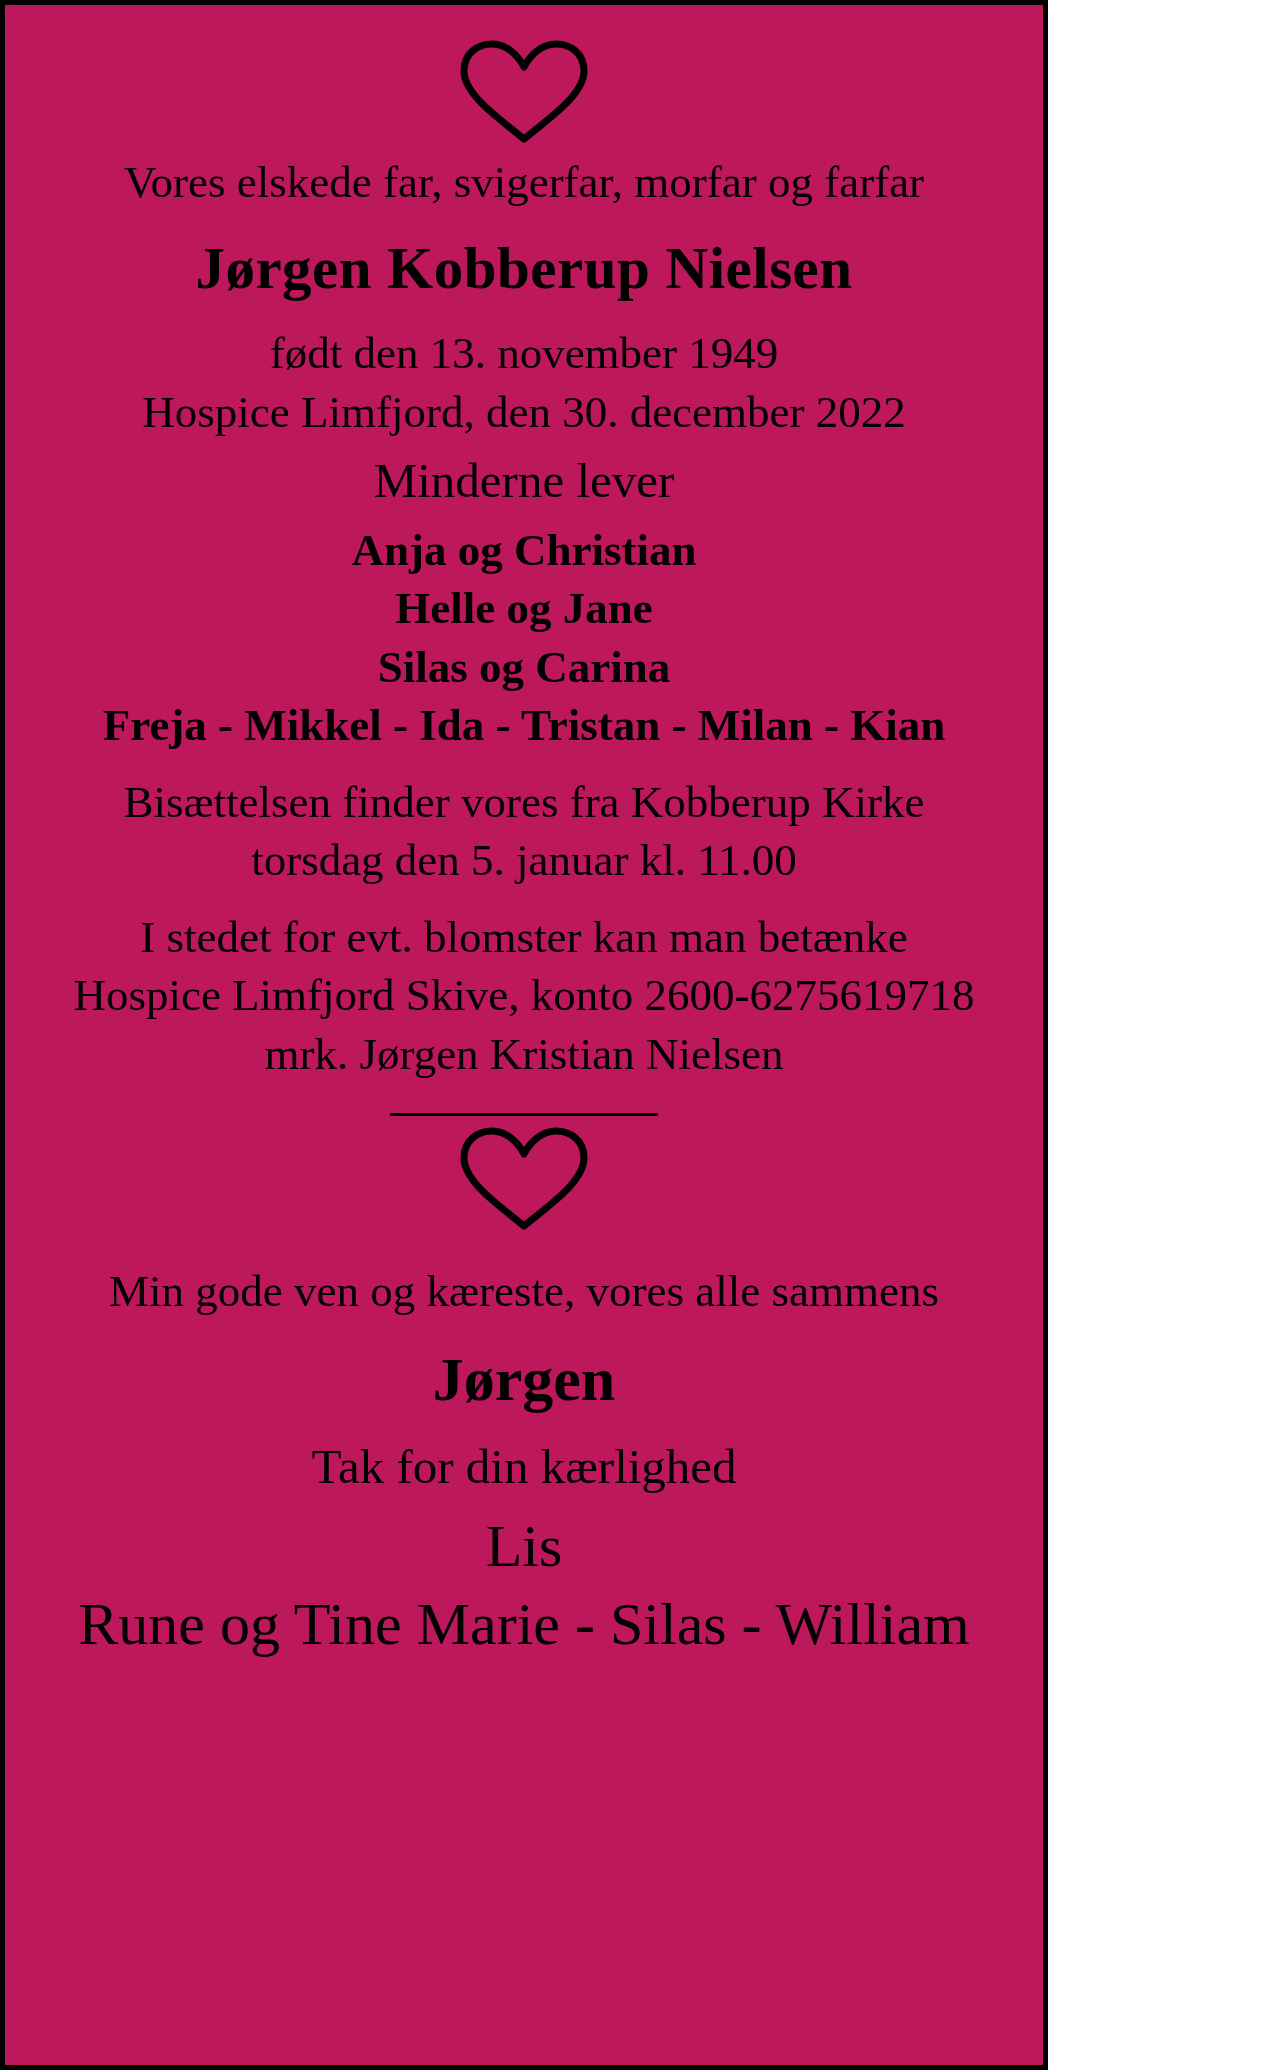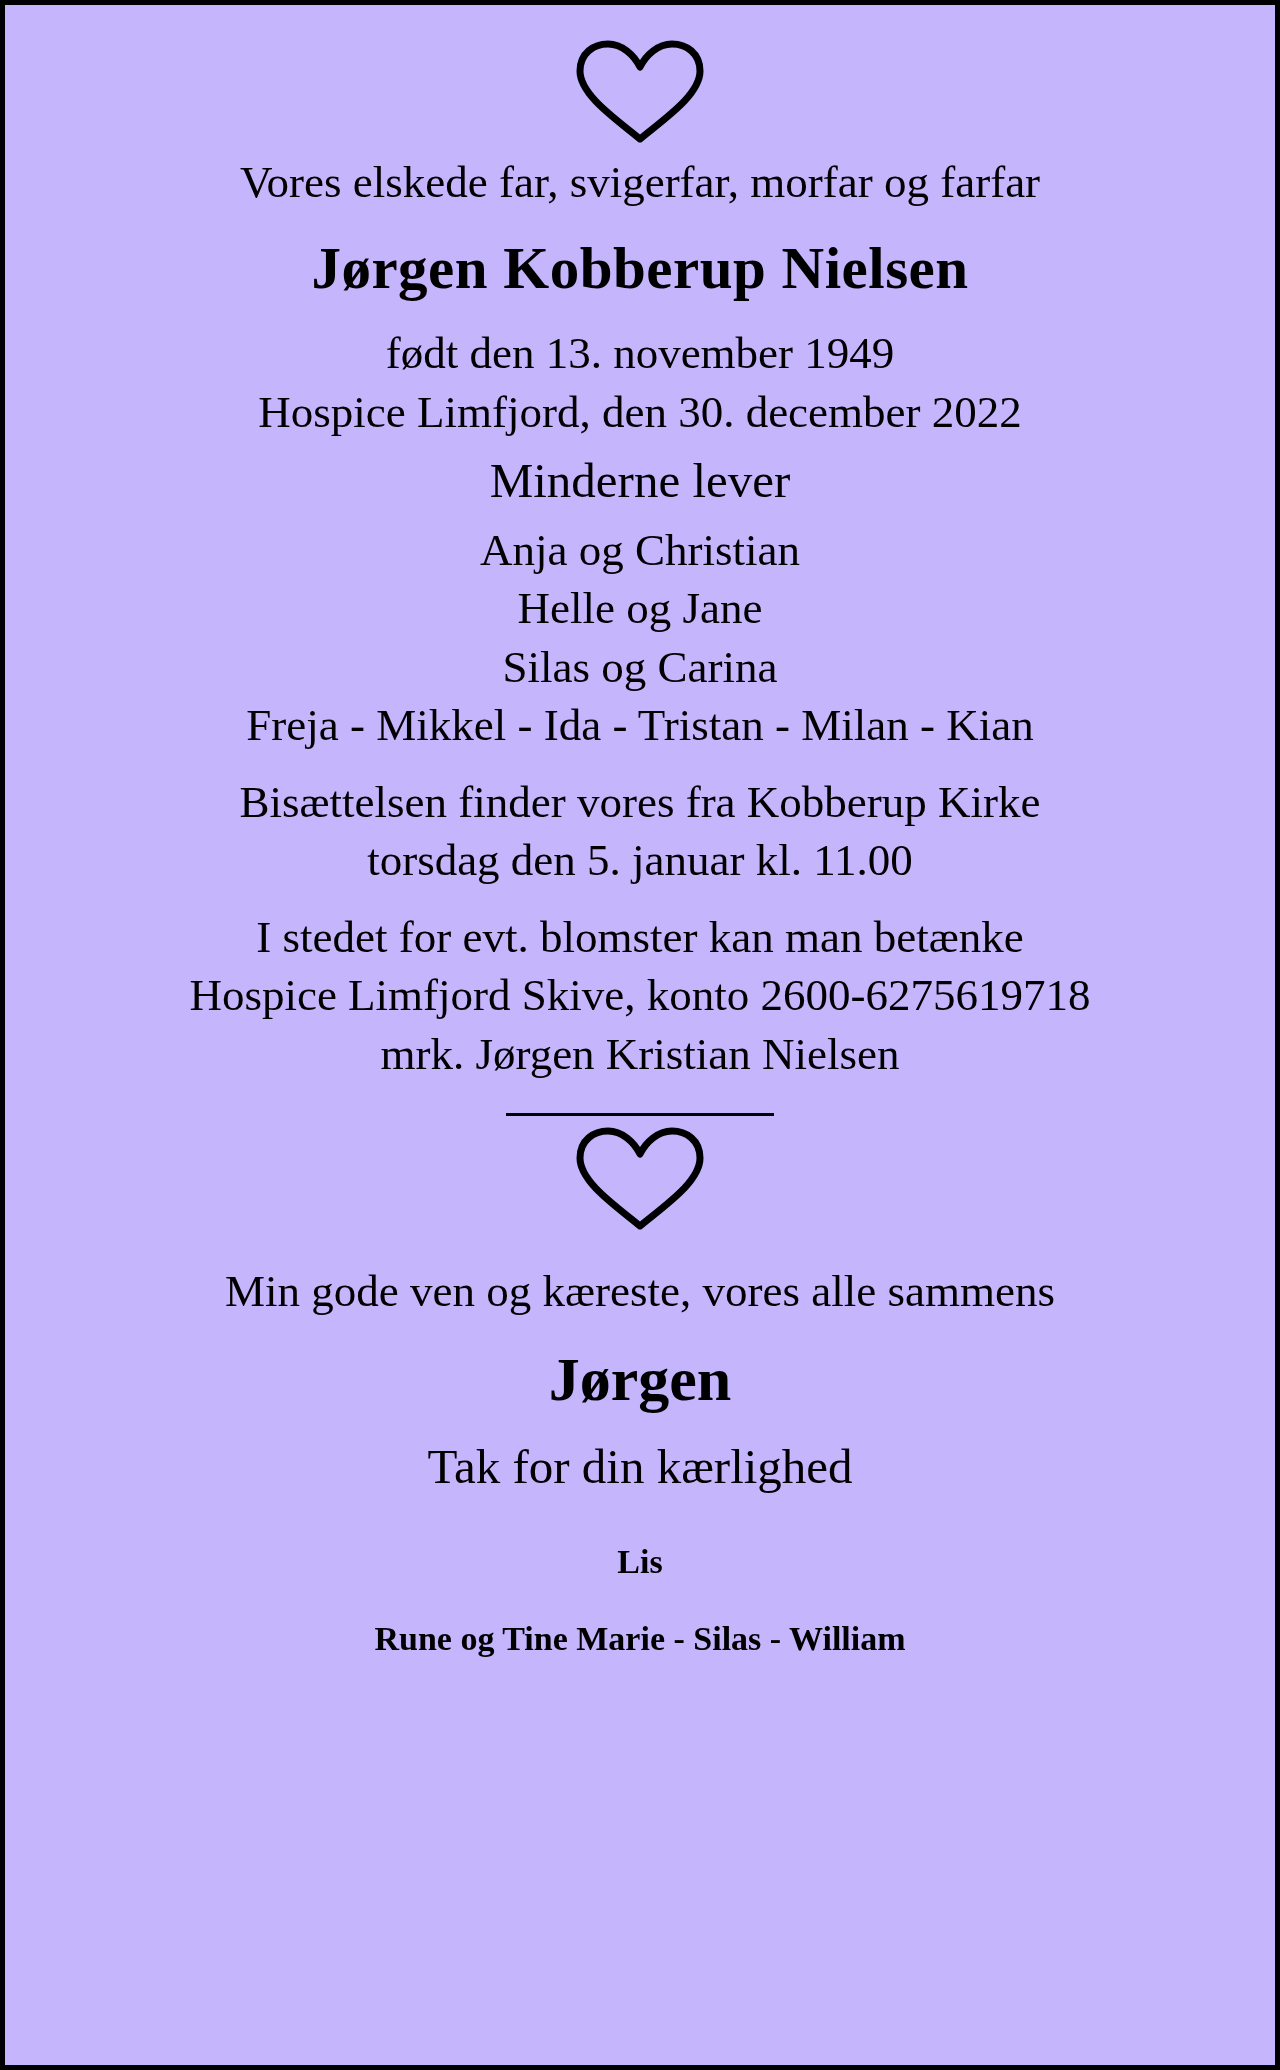--- a/index.html
+++ b/index.html
@@ -9,24 +9,24 @@
   }
   body {
     width: 1280px;
     height: 2070px;
     font-family: "Liberation Serif", "DejaVu Serif", serif;
     color: #000000;
     overflow: hidden;
   }
   .notice {
     box-sizing: border-box;
-    width: 1280px;
+    width: 1048px;
     height: 2070px;
     border: 5px solid #000000;
-    background: #c4b5fd;
+    background: #be185d;
     padding: 34px 60px 0 60px;
     text-align: center;
     display: block;
   }
   .heart-wrap {
     display: flex;
     justify-content: center;
     align-items: center;
   }
   .heart-wrap svg {
@@ -42,42 +42,41 @@
   .t-name {
     font-size: 59px;
     font-weight: bold;
     letter-spacing: 0.5px;
   }
   .t-italic {
     font-size: 49px;
   }
   .t-bold {
     font-size: 45px;
-    font-weight: normal;
+    font-weight: bold;
   }
   .block {
     margin: 0;
   }
   .gap-sm { height: 8px; }
   .gap-md { height: 18px; }
   .gap-lg { height: 30px; }
   .divider {
     width: 268px;
     height: 3px;
     background: #000000;
     margin: 0 auto;
   }
   .t-big-name {
     font-size: 62px;
     font-weight: bold;
   }
   .t-sign {
-    font-size: 34px;
-    font-weight: bold;
-    margin-top: 33px;
+    font-size: 60px;
+    font-weight: normal;
   }
   .second-heart {
     margin-top: 10px;
   }
 </style>
 </head>
 <body>
 
 <div class="notice">
 

